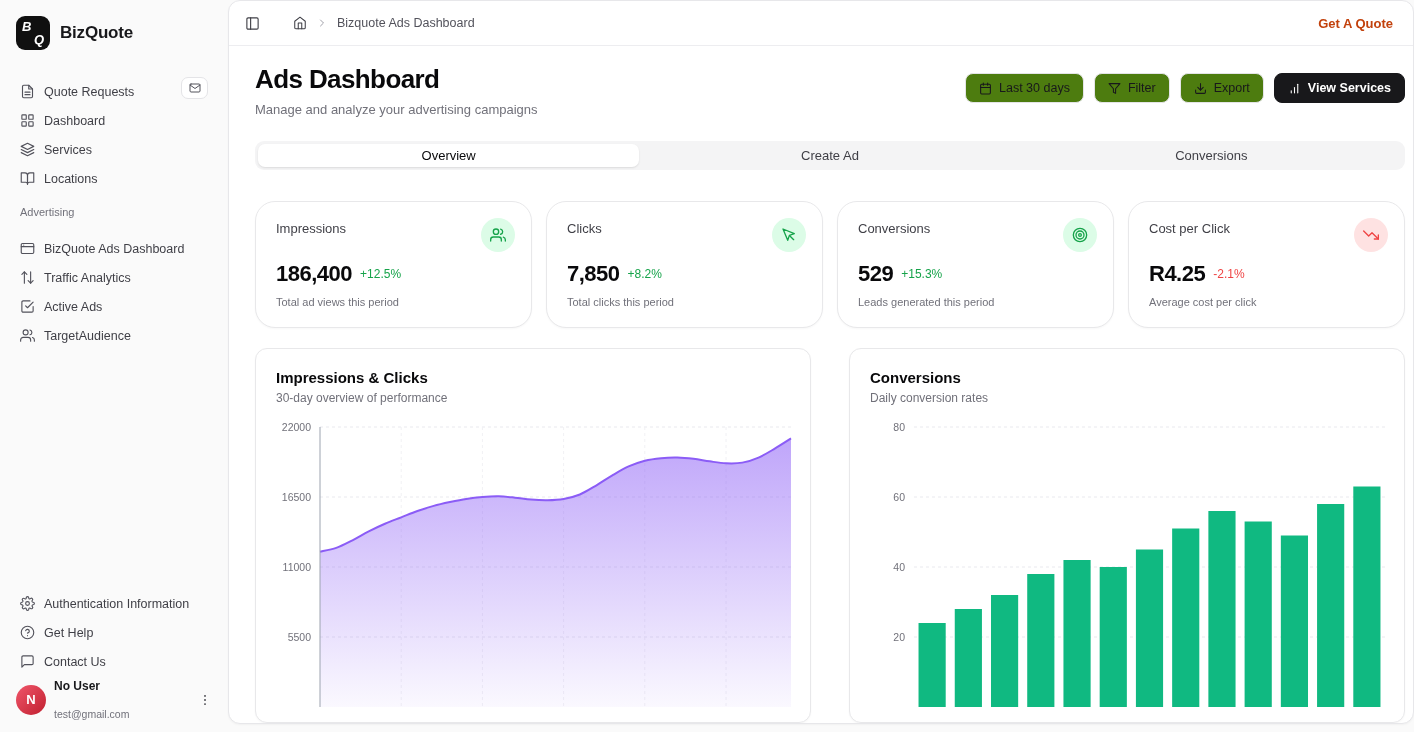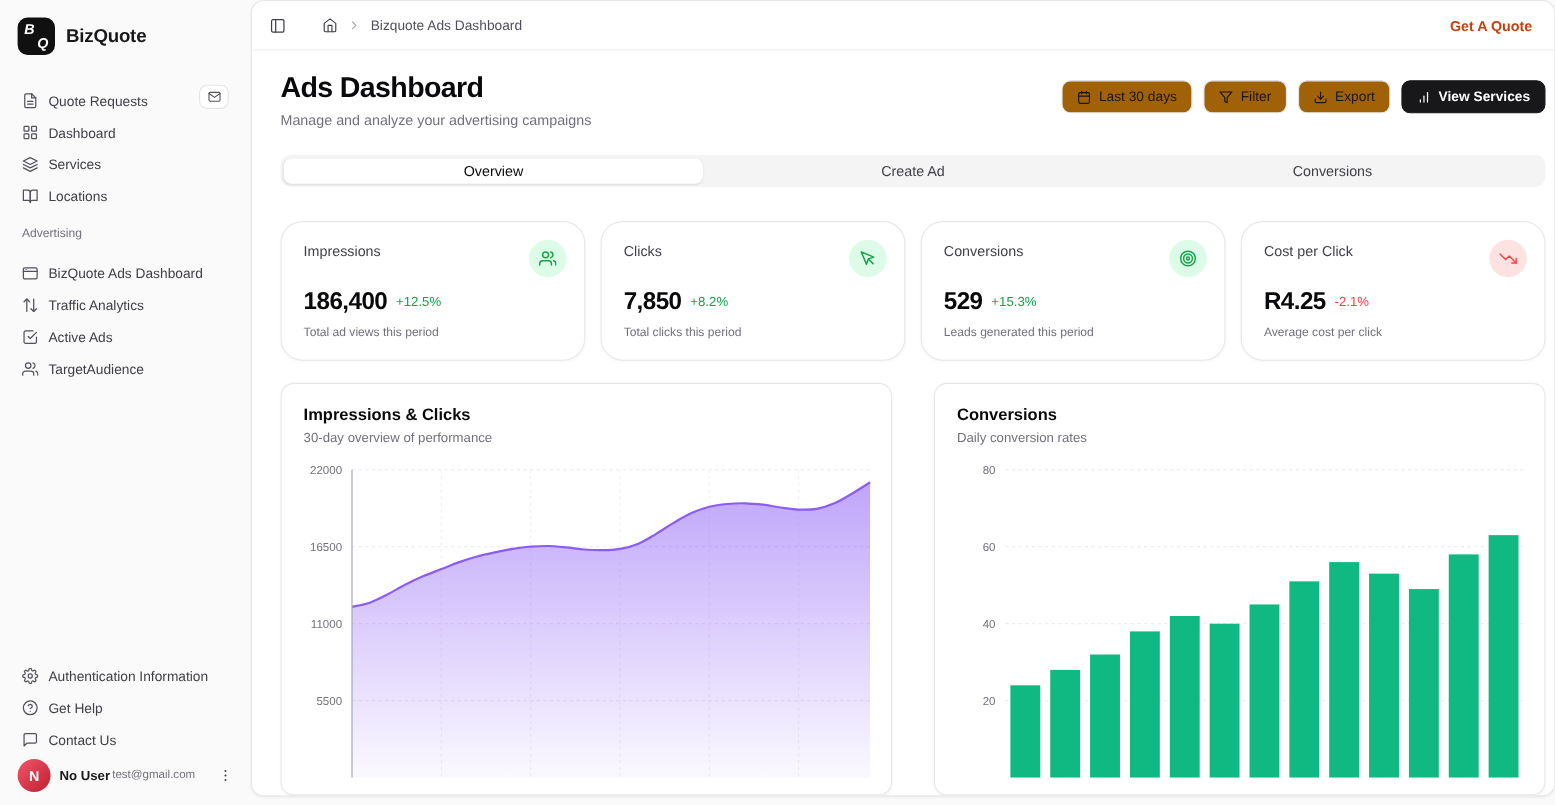--- a/index.html
+++ b/index.html
@@ -19,21 +19,21 @@
   .nicon{display:flex;color:#52525b;flex:none}
   .nicon svg{width:15px;height:15px}
   .mail-badge{margin-left:auto;width:27px;height:22px;border:1px solid #e4e4e7;border-radius:7px;
     display:flex;align-items:center;justify-content:center;background:#fff;color:#52525b;cursor:pointer}
   .mail-badge svg{width:12px;height:12px}
   .section-label{font-size:11px;color:#71717a;padding:20px 8px 9px}
   .sb-footer{margin-top:auto}
   .user-row{display:flex;align-items:center;gap:8px;padding:10px 4px 2px;cursor:pointer}
   .avatar{width:30px;height:30px;border-radius:50%;background:linear-gradient(135deg,#f0566a,#c01f2f);
     color:#fff;display:flex;align-items:center;justify-content:center;font-size:13px;font-weight:700;flex:none}
-  .user-meta{display:flex;flex-direction:row;gap:2px;min-width:0}
+  .user-meta{display:flex;flex-direction:column;gap:15px;min-width:0}
   .user-name{font-size:12px;font-weight:600;color:#18181b}
   .user-email{font-size:10.5px;color:#71717a}
   .kebab{margin-left:auto;color:#3f3f46;display:flex;cursor:pointer}
   .kebab svg{width:14px;height:14px}
 
   
   .main{flex:1;display:flex;flex-direction:column;background:#fff;border:1px solid #e7e7ea;
     border-radius:12px;margin:0 0 8px 0;overflow:hidden;box-shadow:0 1px 2px rgba(0,0,0,.04)}
   .topbar{height:45px;flex:none;display:flex;align-items:center;gap:9px;padding:0 20px 0 16px;border-bottom:1px solid #ededf0}
   .tb-icon{display:flex;color:#3f3f46;cursor:pointer}
@@ -44,21 +44,21 @@
   .crumb-sep svg{width:12px;height:12px}
   .breadcrumb{font-size:12.5px;color:#52525b;cursor:pointer}
   .cta{margin-left:auto;font-size:13px;font-weight:600;color:#c2410c;cursor:pointer}
 
   .content{flex:1;padding:18px 8px 0 26px;overflow:hidden;display:flex;flex-direction:column}
   .page-head{display:flex;align-items:flex-start;justify-content:space-between;margin-bottom:24px}
   .page-title{font-size:26px;font-weight:800;letter-spacing:-.6px;color:#09090b}
   .page-sub{font-size:13px;color:#71717a;margin-top:7px}
   .actions{display:flex;gap:10px;align-items:center;margin-top:9px}
   .btn{display:flex;align-items:center;gap:7px;height:30px;padding:0 13px;border:1px solid #e4e4e7;
-    border-radius:8px;background:#a16207;font-size:12.5px;color:#18181b;cursor:pointer;white-space:nowrap}
+    border-radius:8px;background:#4d7c0f;font-size:12.5px;color:#18181b;cursor:pointer;white-space:nowrap}
   .btn svg{width:13px;height:13px}
   .btn-dark{background:#18181b;color:#fff;border-color:#18181b;font-weight:600}
 
   .tabs{display:flex;background:#f4f4f5;border-radius:9px;padding:3px;margin-bottom:31px;flex:none}
   .tab{flex:1;text-align:center;font-size:13px;color:#3f3f46;padding:4px 0;border-radius:7px;cursor:pointer}
   .tab.active{background:#fff;box-shadow:0 1px 2px rgba(0,0,0,.10);font-weight:500;color:#09090b}
 
   .stats{display:grid;grid-template-columns:repeat(4,1fr);gap:14px;margin-bottom:20px;flex:none}
   .stat-card{background:#fff;border:1px solid #e8e8ea;border-radius:20px;padding:19px 20px;
     position:relative;box-shadow:0 1px 2px rgba(0,0,0,.03);height:127px}

